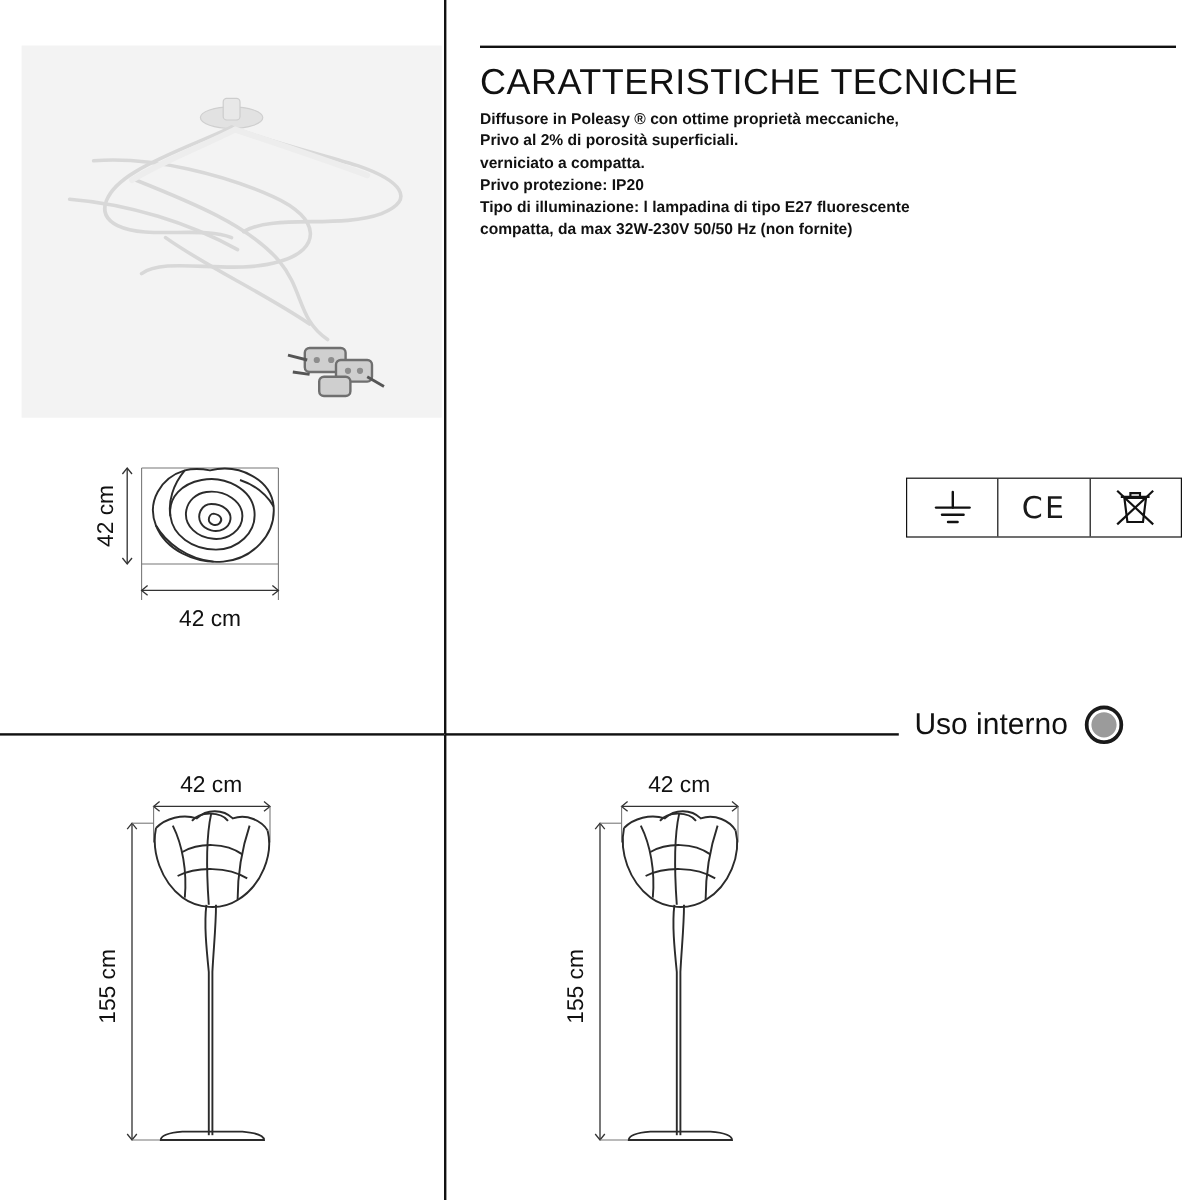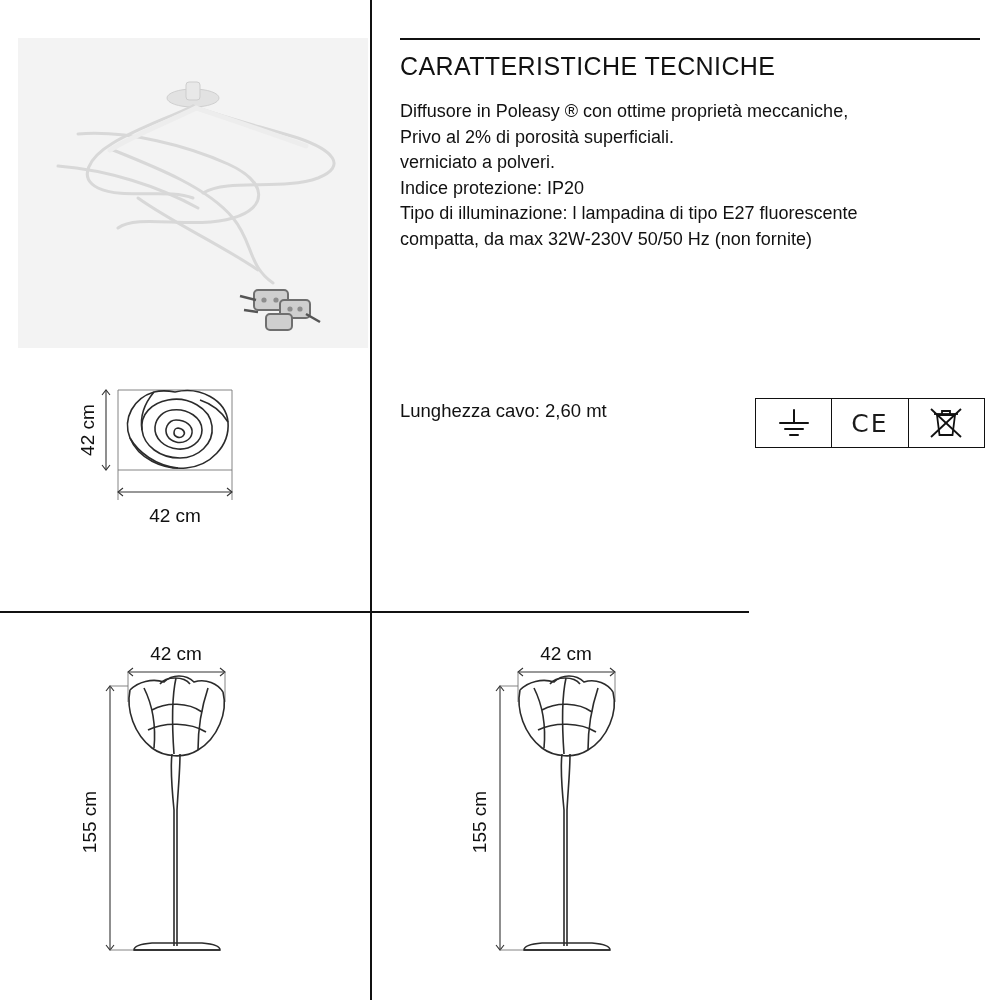--- a/index.html
+++ b/index.html
@@ -38,31 +38,32 @@
     left: 400px;
     top: 38px;
     width: 580px;
   }
   .tech-rule {
     height: 2px;
     background: #111;
     width: 580px;
   }
   .tech-title {
-    font-size: 25px;
+    font-size: 30px;
     letter-spacing: 0.4px;
     color: #111;
     margin-top: 12px;
-    margin-bottom: 18px;
+    margin-bottom: 4px;
     white-space: nowrap;
   }
   .tech-body {
-    font-size: 18px;
+    font-size: 13px;
     line-height: 1.42;
     color: #111;
+    font-weight: bold;
   }
   .tech-body p {
     margin: 0;
   }
 
   .cable-length {
     position: absolute;
     left: 400px;
     top: 400px;
     font-size: 18.5px;
@@ -223,28 +224,27 @@
       </g>
     </svg>
   </div>
 
   <div class="tech-col">
     <div class="tech-rule"></div>
     <div class="tech-title">CARATTERISTICHE TECNICHE</div>
     <div class="tech-body">
       <p>Diffusore in Poleasy ® con ottime proprietà meccaniche,</p>
       <p>Privo al 2% di porosità superficiali.</p>
-      <p>verniciato a polveri.</p>
-      <p>Indice protezione: IP20</p>
+      <p>verniciato a compatta.</p>
+      <p>Privo protezione: IP20</p>
       <p>Tipo di illuminazione: l lampadina di tipo E27 fluorescente</p>
       <p>compatta, da max 32W-230V 50/50 Hz (non fornite)</p>
     </div>
   </div>
 
-  <div class="cable-length">Lunghezza cavo: 2,60 mt</div>
 
   <div class="marks">
     <div class="mark">
       <svg width="44" height="34" viewBox="0 0 44 34">
         <g stroke="#111" stroke-width="2" fill="none" stroke-linecap="round">
           <path d="M22 4 V17"></path>
           <path d="M8 17 H36"></path>
           <path d="M13 23 H31"></path>
           <path d="M18 29 H26"></path>
         </g>
@@ -264,20 +264,24 @@
         </g>
       </svg>
     </div>
   </div>
 
   <div class="v-divider"></div>
   <div class="h-divider-left"></div>
   <div class="h-divider-right"></div>
   <div class="v-divider-bottom"></div>
 
+  <div class="uso">
+    <span class="uso-label">Uso interno</span>
+    <span class="uso-dot"></span>
+  </div>
 
   <div class="draw" style="left:60px; top:370px; width:290px; height:180px;">
     <svg width="290" height="180" viewBox="0 0 290 180">
 
       <g class="dim-line">
         <path d="M60 382 "></path>
       </g>
 
       <g class="ext-line">
         <path d="M58 20 H172"></path>

